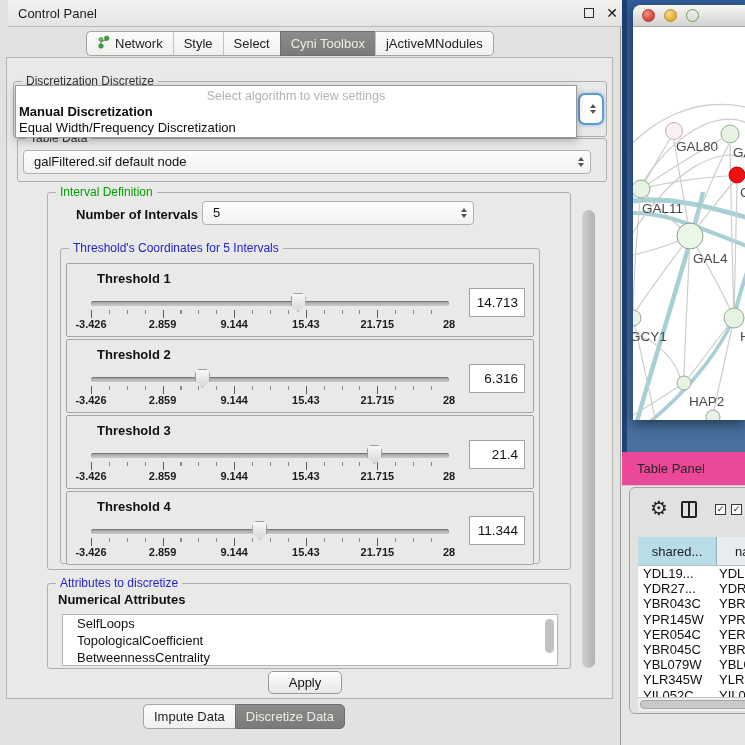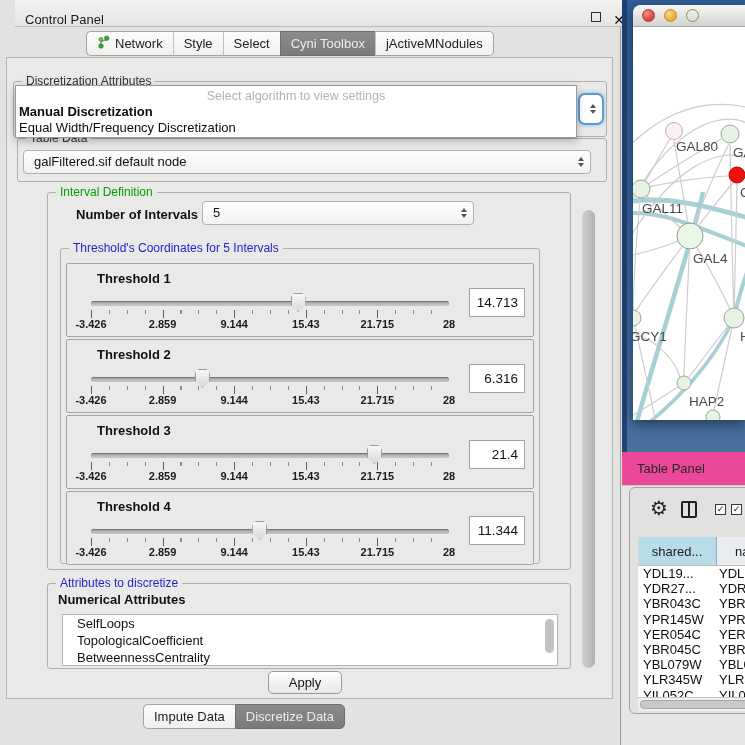--- a/index.html
+++ b/index.html
@@ -1,21 +1,21 @@
 <!DOCTYPE html>
 <html><head>
 <meta charset="utf-8">
 <style>
   html,body{margin:0;padding:0;background:#d8d8d6;}
   *{box-sizing:border-box;font-family:"Liberation Sans","DejaVu Sans",sans-serif;}
   #root{position:relative;width:745px;height:745px;overflow:hidden;background:#e4e4e2;}
 
   
   #left-panel{position:absolute;left:0;top:0;width:621px;height:745px;background:#e2e2e0;border-right:1px solid #9a9a98;}
-  .titlebar{position:absolute;left:15px;top:0;width:100%;height:27px;background:linear-gradient(#f2f2f0,#e4e4e2);border-bottom:1px solid #bdbdbb;display:flex;padding:12px 10px;font-size:13px;color:#1c1c1c;}
+  .titlebar{position:absolute;left:8px;top:0;width:100%;height:27px;background:linear-gradient(#f2f2f0,#e4e4e2);border-bottom:1px solid #bdbdbb;display:flex;align-items:center;padding:0 10px;font-size:13px;color:#1c1c1c;}
   .titlebar .ttl{flex:1;}
   .float-btn{width:10px;height:10px;border:1.6px solid #2e2e2c;margin-right:12px;display:inline-block;}
   .close-btn{font-weight:bold;font-size:14px;color:#111;}
 
   .tabrow{position:absolute;left:86px;top:31px;display:flex;height:18px;}
   .tab{display:flex;align-items:center;gap:5px;height:25px;padding:0 10px;background:linear-gradient(#fcfcfa,#efefed);border-top:1px solid #a3a3a1;border-bottom:1px solid #a3a3a1;border-left:1px solid #c3c3c1;font-size:13px;color:#222;cursor:default;}
   .tab:first-child{border-left:1px solid #a3a3a1;border-radius:5px 0 0 5px;}
   .tab:last-child{border-right:1px solid #a3a3a1;border-radius:0 5px 5px 0;}
   .tab.sel{background:linear-gradient(#8c8c8a,#7a7a78);color:#ecece a;color:#ecECEA;color:#ececea;border-color:#6e6e6c;}
   .tabrow.bottom{left:143px;top:704px;}
@@ -128,21 +128,21 @@
           <span>Cyni Toolbox</span>
         </div>
         <div class="tab">
           <span>jActiveMNodules</span>
         </div>
       </div>
 
     <div class="content">
 
       <div class="group" id="algo-group" style="left:6px;top:23px;width:594px;height:56px;">
-        <span class="gtitle">Discretization Attributes</span>
+        <span class="gtitle">Discretization Discretize</span>
       </div>
       <div class="algo-combo">
         <span class="spin">
             <i class="up"></i>
             <i class="dn"></i>
           </span>
       </div>
 
       <div class="popup">
         <div class="hint">Select algorithm to view settings</div>

